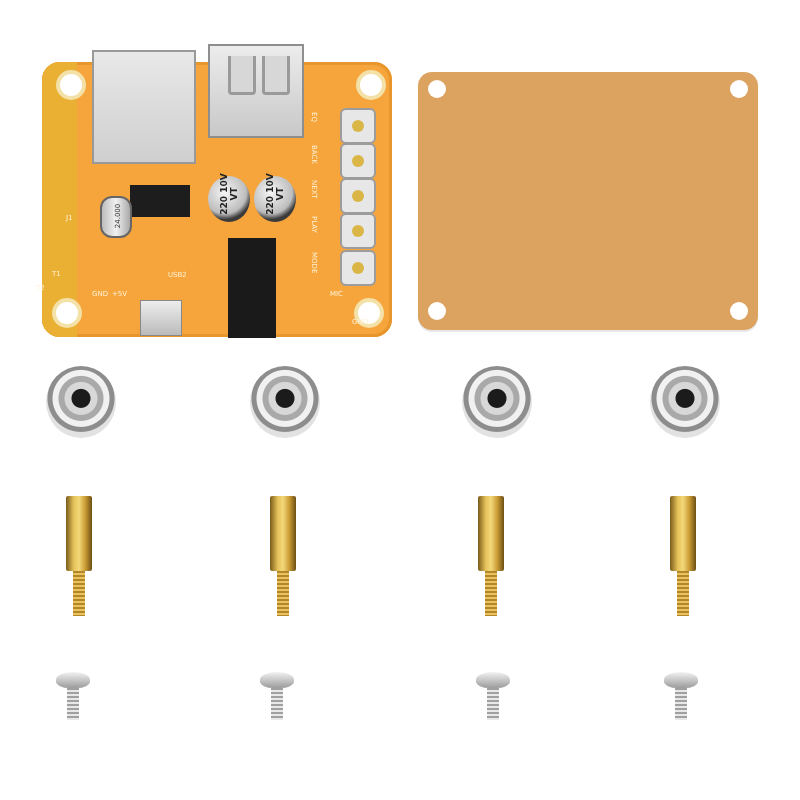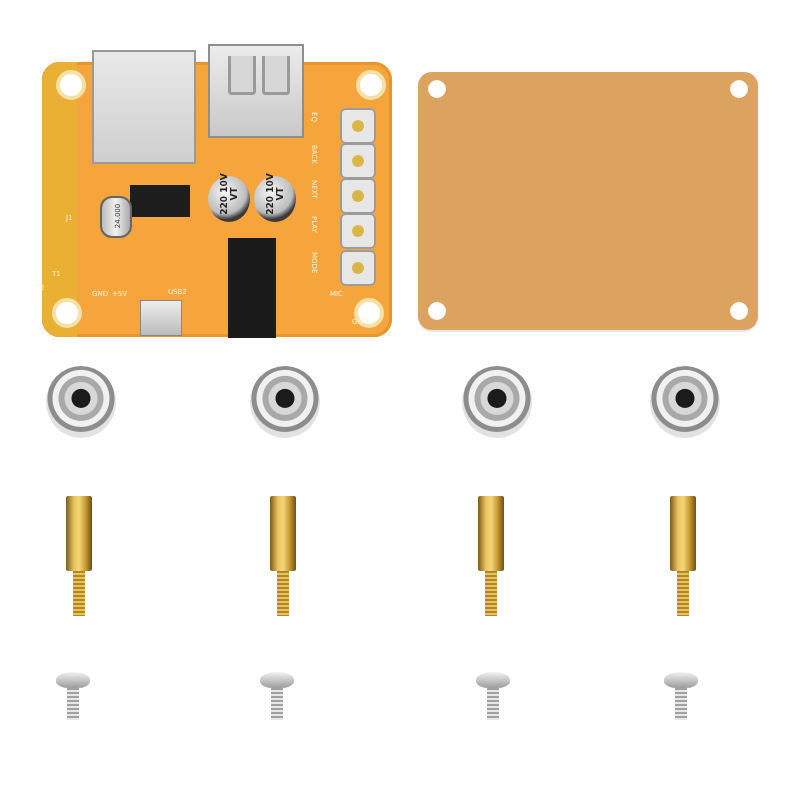--- a/index.html
+++ b/index.html
@@ -58,21 +58,21 @@
 
 <div class="abs cap" style="left:208px;top:176px">
   <span>220 10V VT</span>
 </div>
 <div class="abs cap" style="left:254px;top:176px">
   <span>220 10V VT</span>
 </div>
 
 <div class="abs jack"></div>
 <div class="abs micro"></div>
-<span class="abs silk" style="left:168px;top:288px">USB2</span>
+<span class="abs silk" style="left:168px;top:271px">USB2</span>
 <span class="abs silk" style="left:92px;top:290px">GND</span>
 <span class="abs silk" style="left:112px;top:290px">+5V</span>
 <span class="abs silk" style="left:352px;top:318px">GND</span>
 <span class="abs silk" style="left:330px;top:290px">MIC</span>
 <span class="abs silk" style="left:66px;top:214px">J1</span>
 <span class="abs silk" style="left:52px;top:270px">T1</span>
 <span class="abs silk" style="left:36px;top:284px">T2</span>
 
 <div class="abs btn" style="top:108px"></div>
 <div class="abs btn" style="top:143px"></div>

